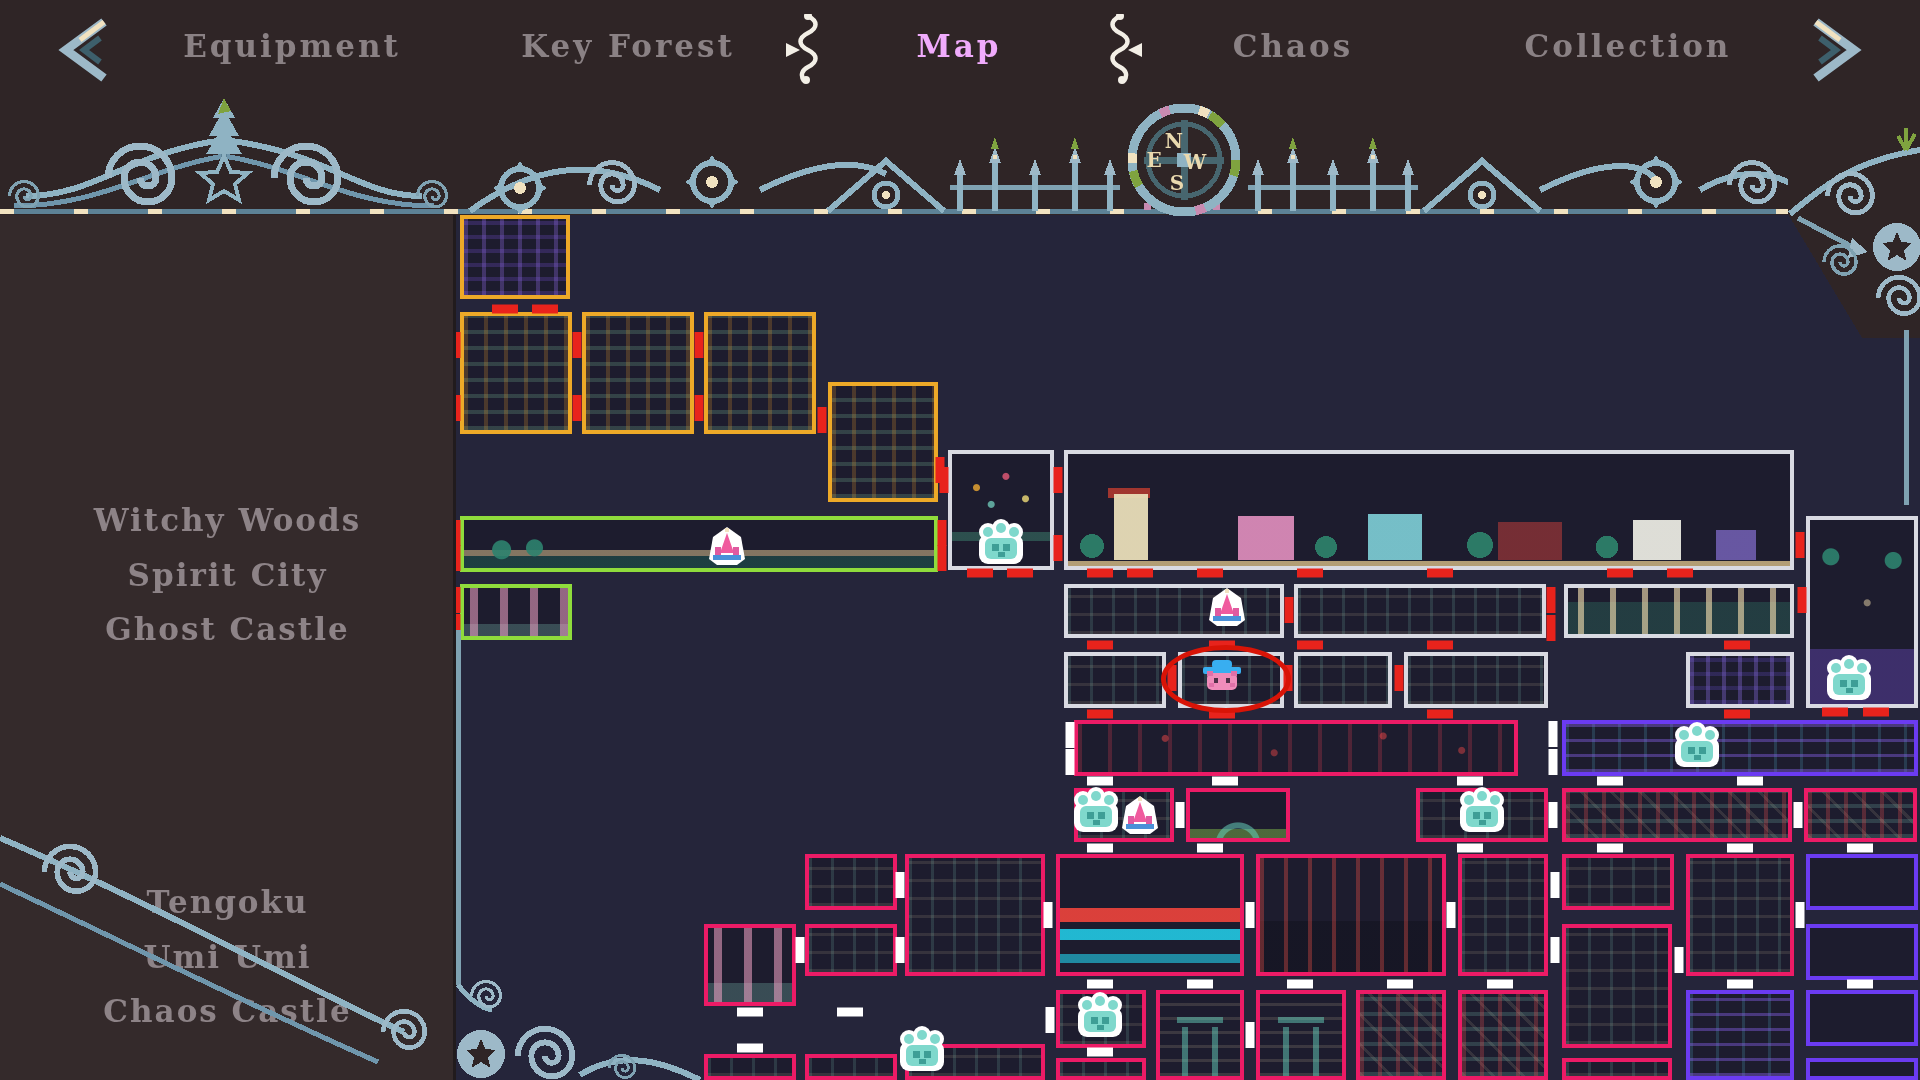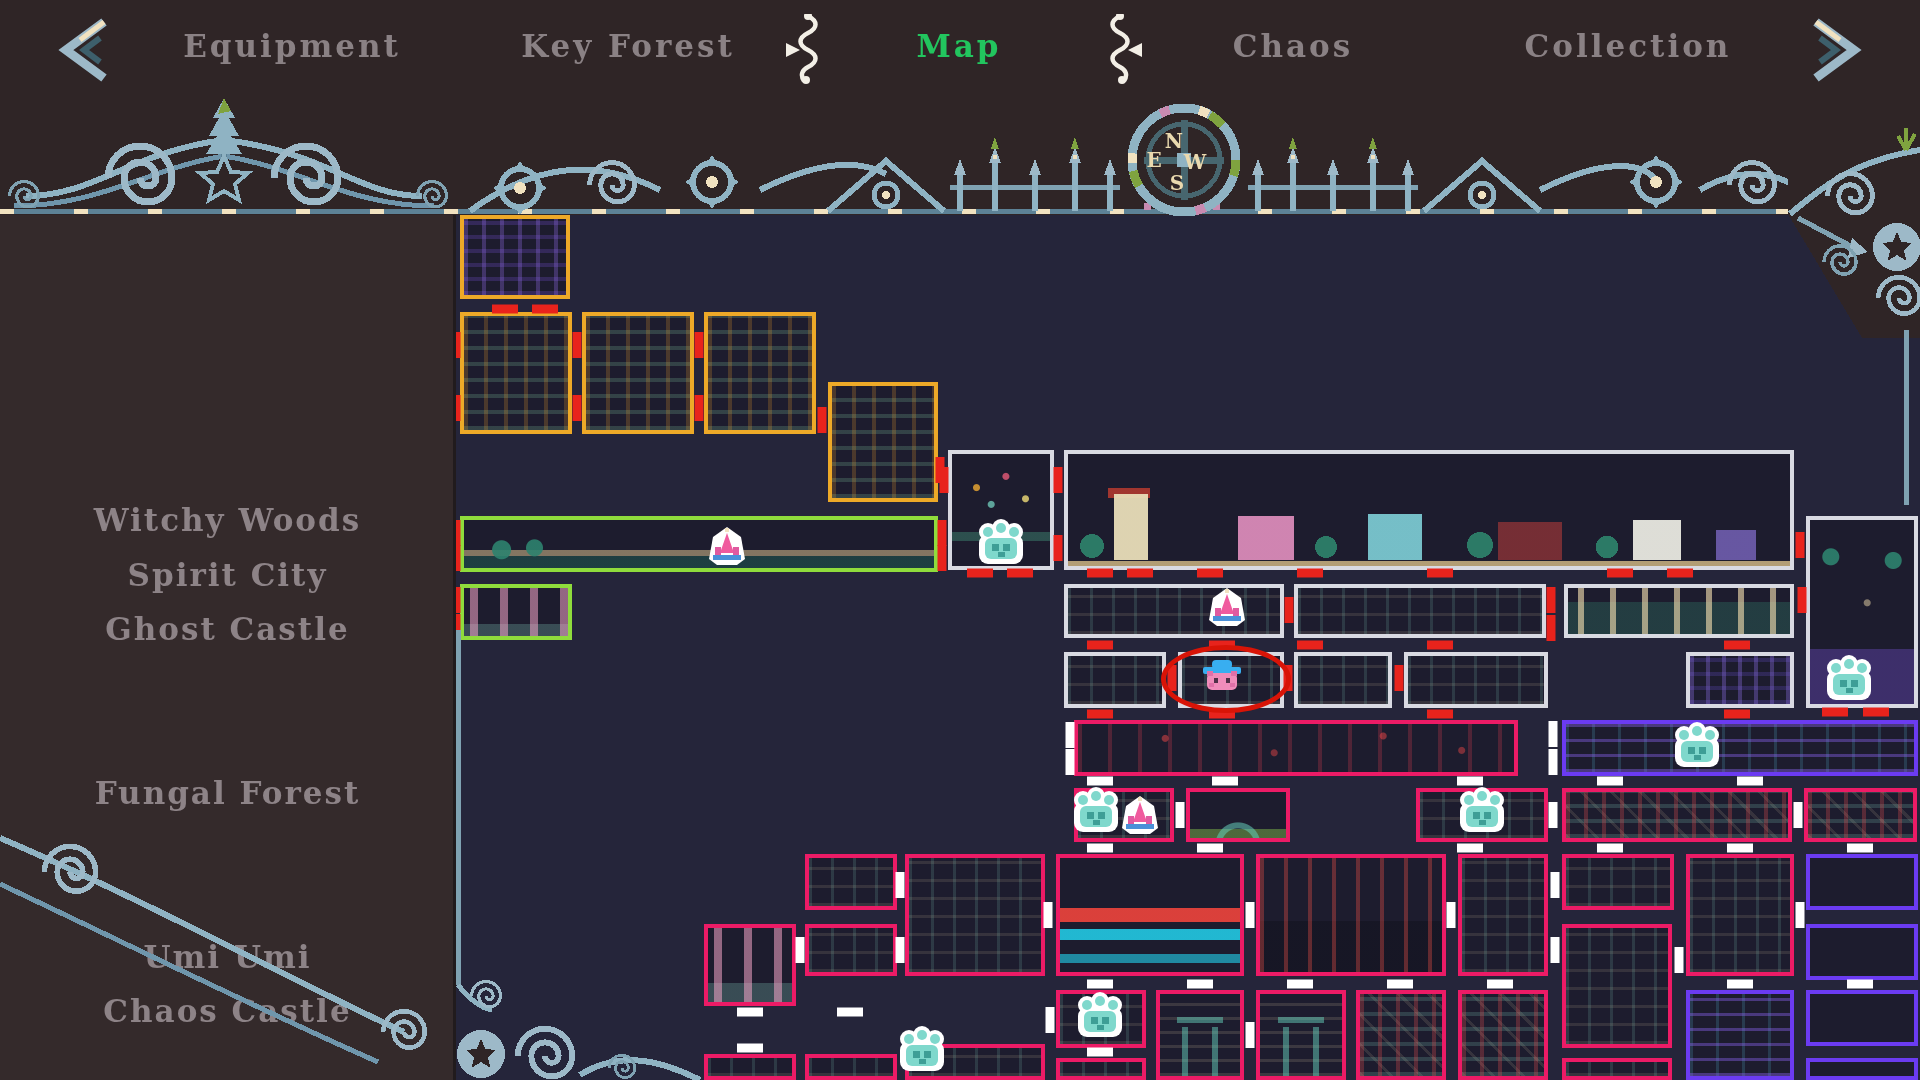--- a/index.html
+++ b/index.html
@@ -5,21 +5,21 @@
   html,body{margin:0;padding:0;background:#000;}
   body{width:1920px;height:1080px;overflow:hidden;position:relative;
        font-family:"DejaVu Serif","Liberation Serif",serif;
        image-rendering:pixelated;}
   #screen{position:absolute;inset:0;background:#25253a;}
 
   
   #navbar{position:absolute;left:0;top:0;width:1920px;height:88px;background:#2f2526;z-index:30;}
   .tab{position:absolute;top:28px;transform:translateX(-50%);font-size:31px;font-weight:bold;
        letter-spacing:3px;color:#8a8184;white-space:nowrap;cursor:default;}
-  .tab.active{color:#22c55e;}
+  .tab.active{color:#f0abfc;}
   .nav-arrow{position:absolute;top:14px;width:70px;height:72px;}
 
   
   #band{position:absolute;left:0;top:88px;width:1920px;height:127px;background:#2f2526;z-index:20;}
   #sidebar{position:absolute;left:0;top:215px;width:455px;height:865px;background:#342a2b;z-index:15;}
   #sidebar-divider{position:absolute;left:453px;top:215px;width:3px;height:865px;background:#211b1d;z-index:16;}
   .side-item{position:absolute;left:0;width:455px;text-align:center;font-size:31px;font-weight:bold;
        letter-spacing:2px;color:#8d8387;white-space:nowrap;}
 
   
@@ -383,21 +383,21 @@
     <rect x="10" y="26" width="5" height="4" fill="#e070a8"></rect>
           <rect x="31" y="26" width="5" height="4" fill="#e070a8"></rect>
         </svg></div>
       <div id="here-ellipse" style="left: 1161px; top: 645px;"></div>
     </div>
 
   <div id="sidebar">
     <span class="side-item" style="top:287px">Witchy Woods</span>
     <span class="side-item" style="top:342px">Spirit City</span>
     <span class="side-item" style="top:396px">Ghost Castle</span>
-    <span class="side-item" style="top:560px">Fungal Forest</span>
+    <span class="side-item" style="top:669px">Tengoku</span>
     <span class="side-item" style="top:724px">Umi Umi</span>
     <span class="side-item" style="top:778px">Chaos Castle</span>
   </div>
   <div id="sidebar-divider"></div>
 
   <div id="navbar">
     <svg class="nav-arrow" style="left:50px" viewBox="0 0 70 72">
       <path d="M54,8 L16,36 L54,64" fill="none" stroke="#9db9c8" stroke-width="9"></path>
       <path d="M54,8 L30,26" fill="none" stroke="#f1e2c0" stroke-width="5"></path>
       <path d="M50,24 L34,36 L50,48" fill="none" stroke="#3d5f6b" stroke-width="6"></path>

